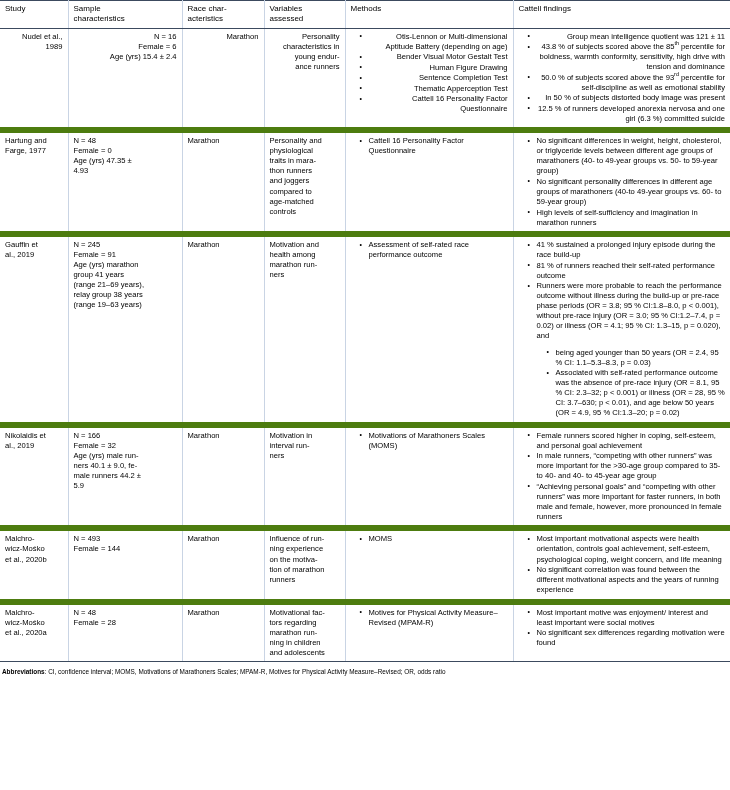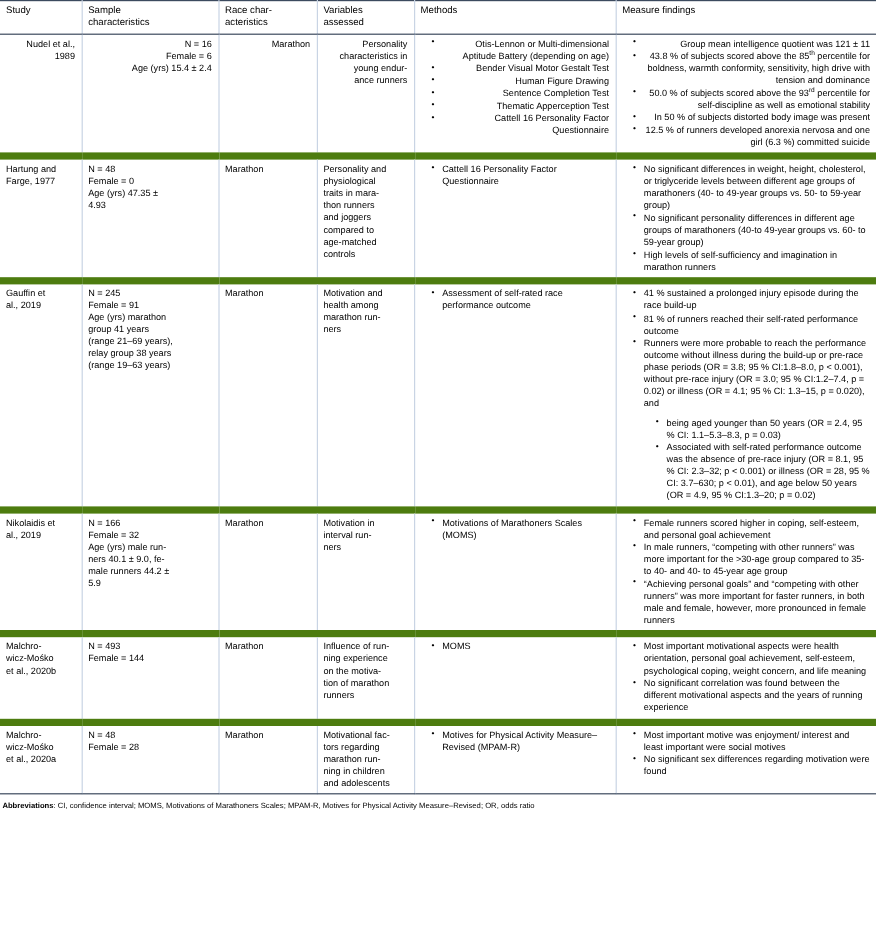--- a/index.html
+++ b/index.html
@@ -108,21 +108,21 @@
     <thead>
       <tr>
         <th class="plain-lines">Study</th>
         <th class="plain-lines">Sample
 characteristics</th>
         <th class="plain-lines">Race char-
 acteristics</th>
         <th class="plain-lines">Variables
 assessed</th>
         <th class="plain-lines">Methods</th>
-        <th class="plain-lines">Measure findings</th>
+        <th class="plain-lines">Cattell findings</th>
       </tr>
     </thead>
     <tbody id="table-body">
         <tr class="first-body">
           <td class="plain-lines study-cell">Nudel et al.,
 1989</td>
           <td class="plain-lines">N = 16
 Female = 6
 Age (yrs) 15.4 ± 2.4</td>
           <td class="plain-lines">Marathon</td>
@@ -258,21 +258,21 @@
 on the motiva-
 tion of marathon
 runners</td>
           <td>
             <ul class="bullets">
               <li>MOMS</li>
             </ul>
           </td>
           <td>
             <ul class="bullets">
-              <li>Most important motivational aspects were health orientation, personal goal achievement, self-esteem, psychological coping, weight concern, and life meaning</li>
+              <li>Most important motivational aspects were health orientation, controls goal achievement, self-esteem, psychological coping, weight concern, and life meaning</li>
               <li>No significant correlation was found between the different motivational aspects and the years of running experience</li>
             </ul>
           </td>
         </tr>
         <tr class="last-row">
           <td class="plain-lines study-cell">Malchro-
 wicz-Mośko
 et al., 2020a</td>
           <td class="plain-lines">N = 48
 Female = 28</td>

